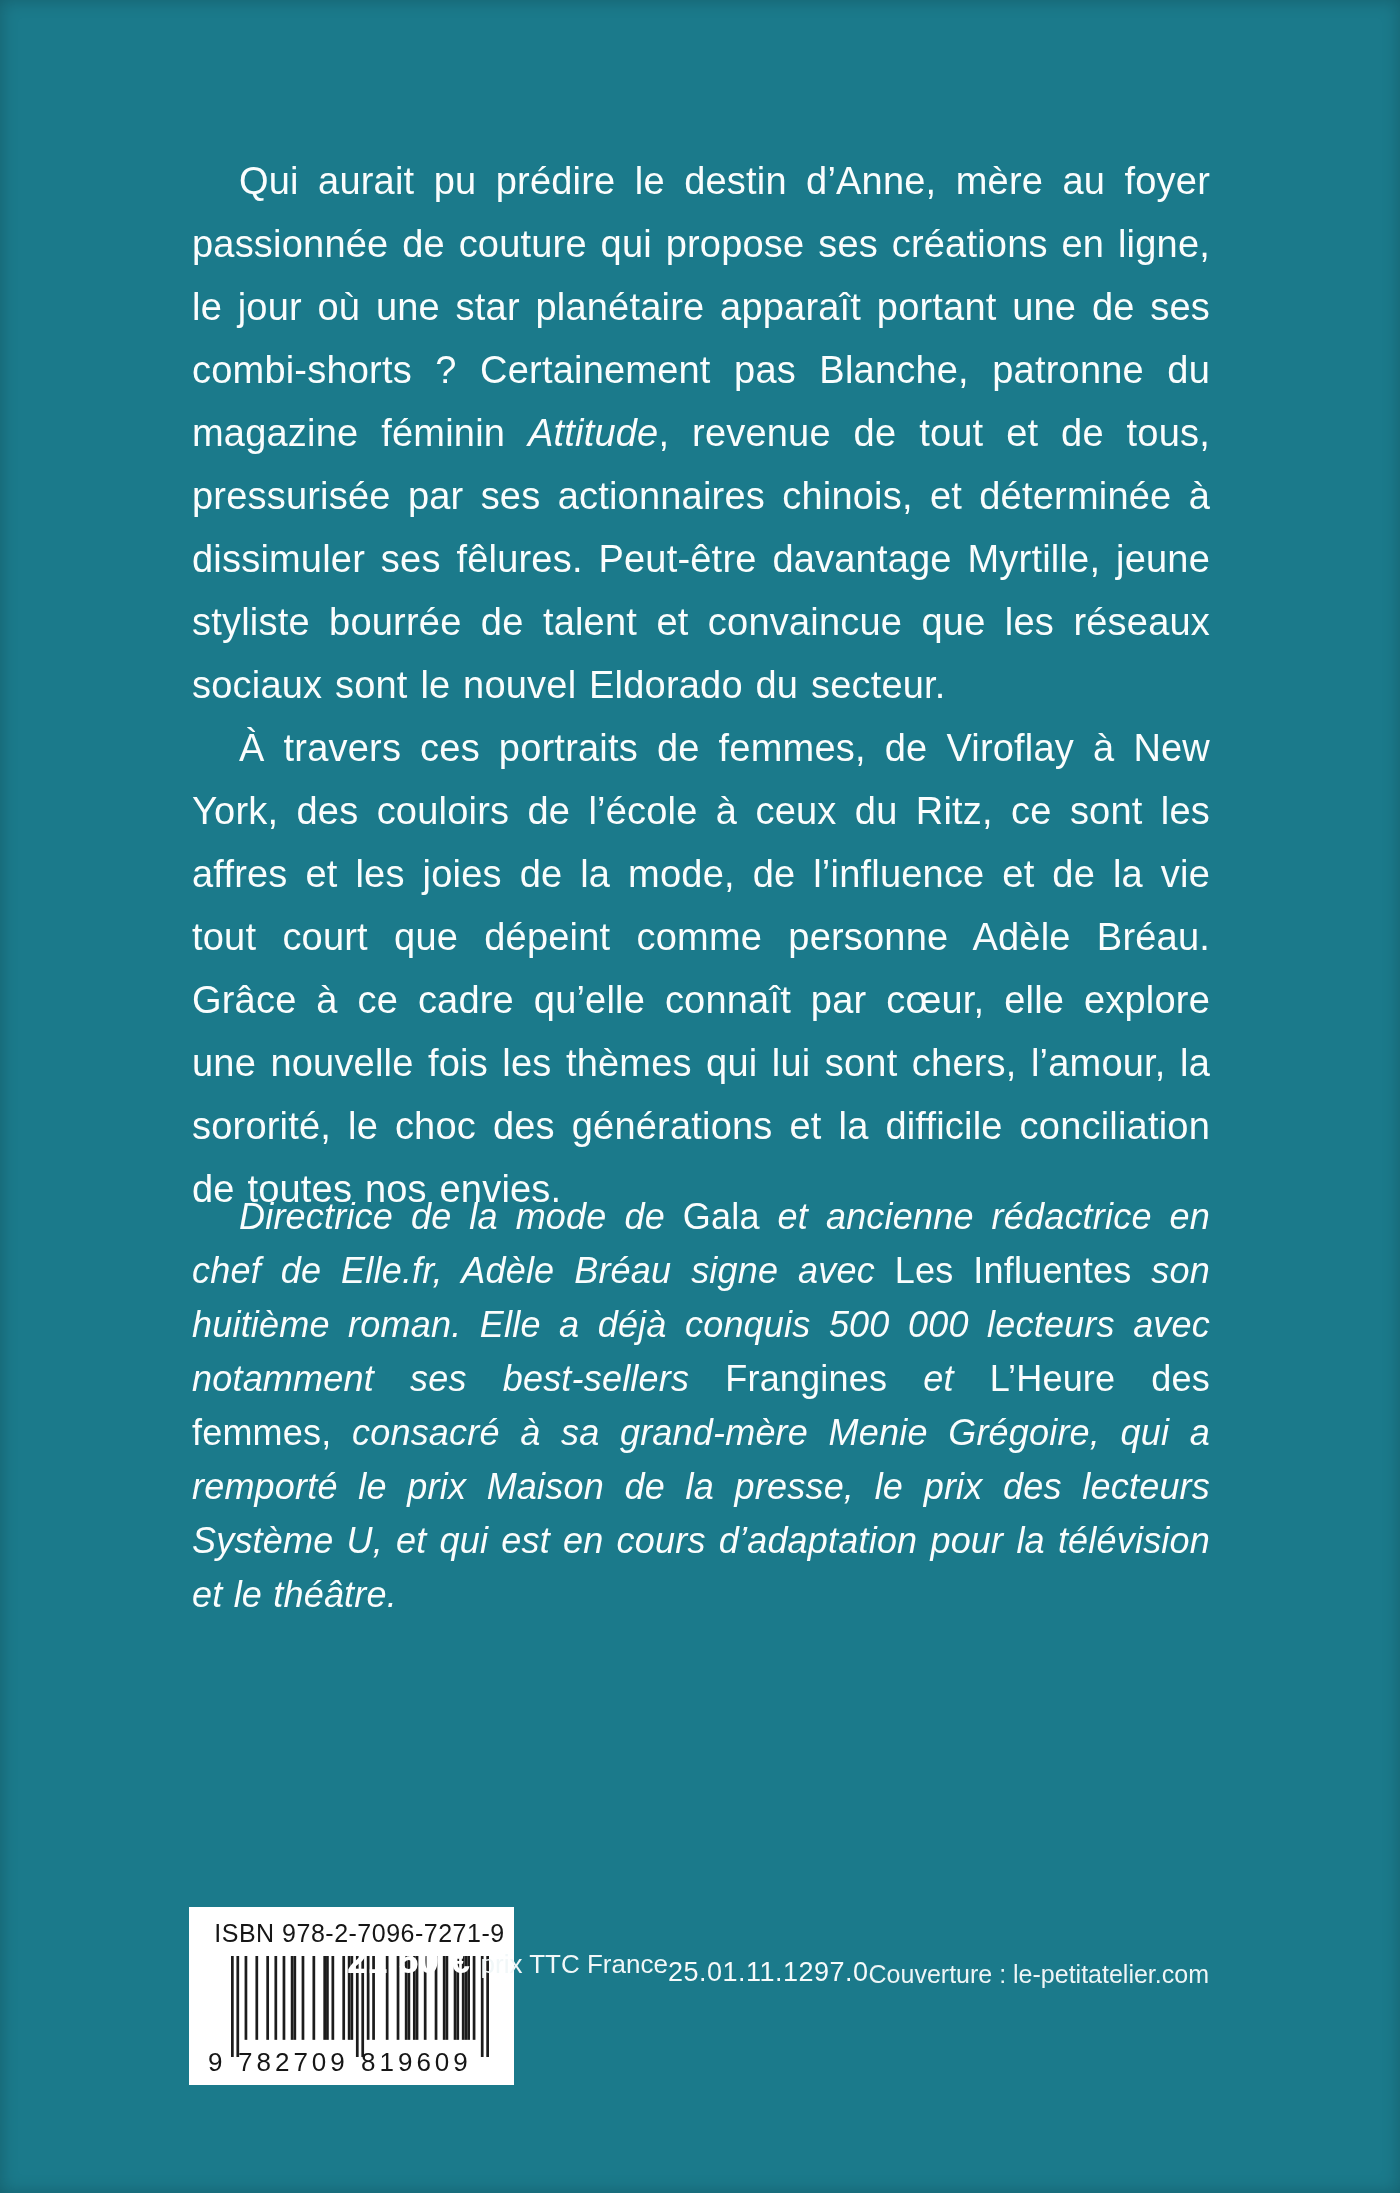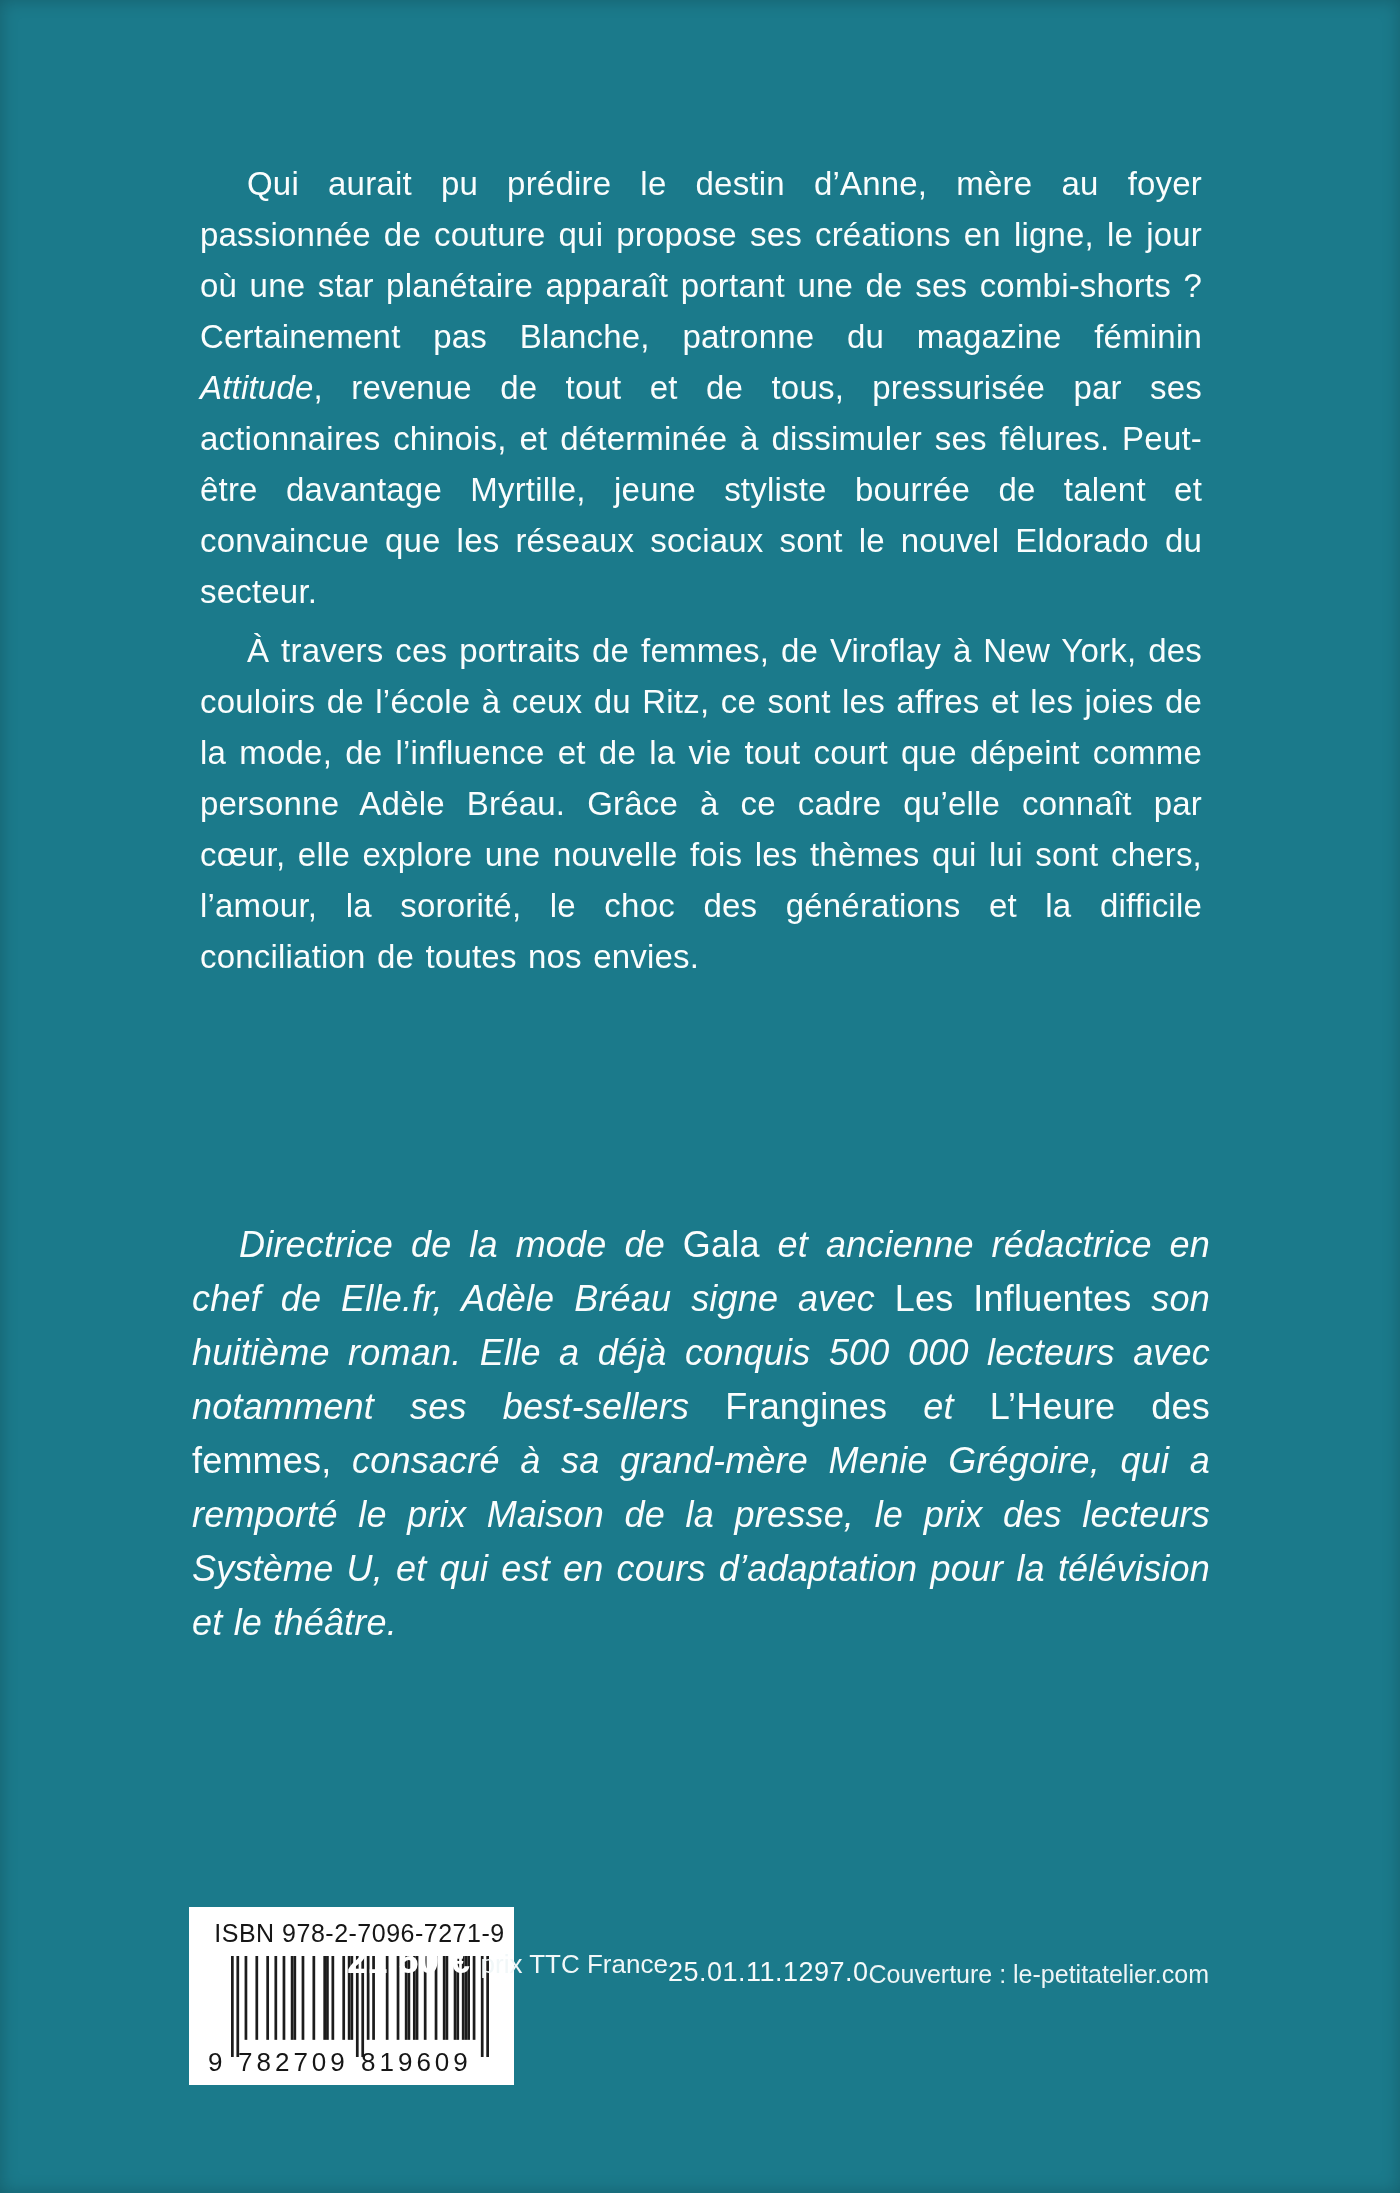--- a/index.html
+++ b/index.html
@@ -13,29 +13,29 @@
     box-shadow:inset 0 0 18px rgba(0,0,0,0.22);
   }
   
   .textblock{
     position:absolute;
     left:192px;width:1018px;
     color:#fafdfd;
   }
   .synopsis{top:150px;}
   .synopsis .para{
-    font-size:33px;
-    line-height:51px;
+    font-size:38px;
+    line-height:63px;
     text-align:justify;
     text-indent:47px;
     letter-spacing:0.2px;
     word-spacing:2px;
-    margin:8px;
+    margin:0;
   }
-  .bio{top:1218px;}
+  .bio{top:1190px;}
   .bio .para{
     font-size:36px;
     line-height:54px;
     text-align:justify;
     text-indent:47px;
     letter-spacing:0.2px;
     word-spacing:1px;
     margin:0;
   }
   .seg-italic{font-style:italic;}

